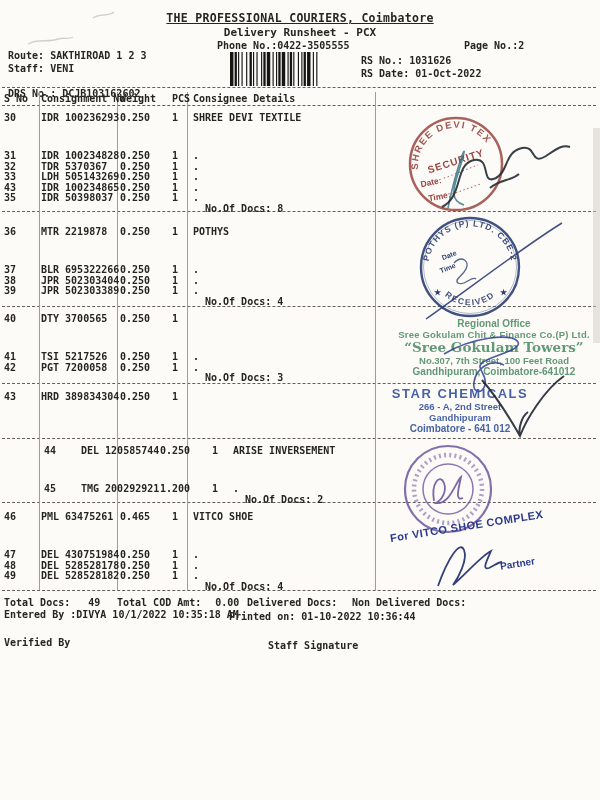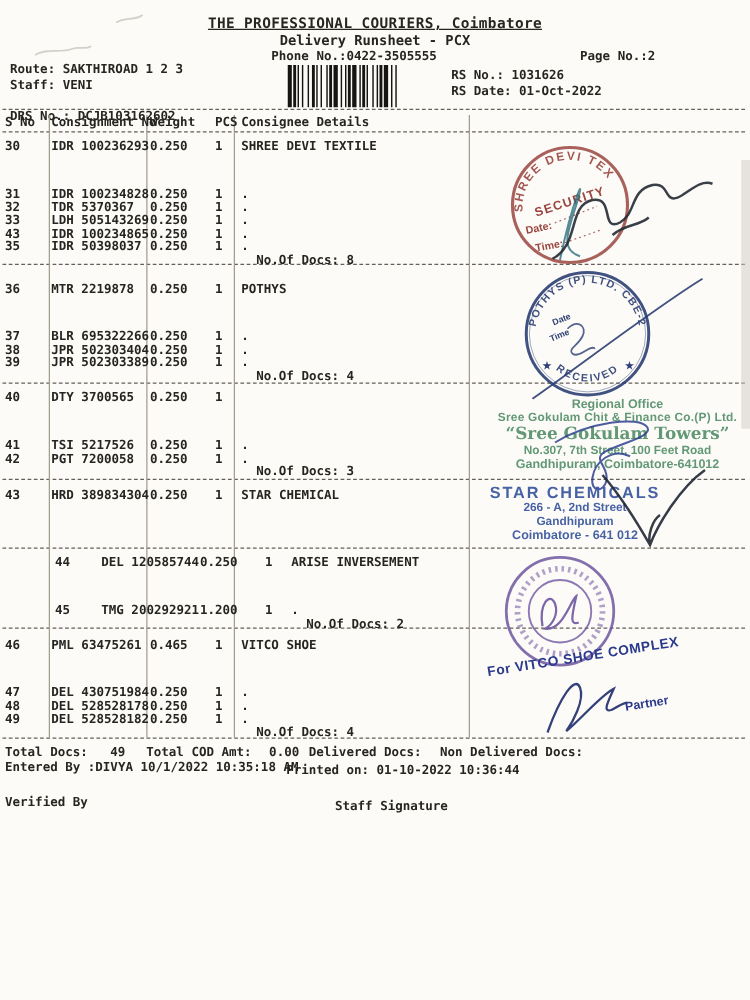--- a/index.html
+++ b/index.html
@@ -132,21 +132,21 @@
         <div class="trow"><span class="c-sno">39</span><span class="c-consignment">JPR 502303389</span><span class="c-weight">0.250</span><span class="c-pcs">1</span><span class="c-consignee">.</span></div>
         <div class="docs">No.Of Docs: 4</div>
       </div>
       <div class="section" style="top: 314px;">
         <div class="trow first"><span class="c-sno">40</span><span class="c-consignment">DTY 3700565</span><span class="c-weight">0.250</span><span class="c-pcs">1</span></div>
         <div class="trow"><span class="c-sno">41</span><span class="c-consignment">TSI 5217526</span><span class="c-weight">0.250</span><span class="c-pcs">1</span><span class="c-consignee">.</span></div>
         <div class="trow"><span class="c-sno">42</span><span class="c-consignment">PGT 7200058</span><span class="c-weight">0.250</span><span class="c-pcs">1</span><span class="c-consignee">.</span></div>
         <div class="docs">No.Of Docs: 3</div>
       </div>
       <div class="section" style="top: 392px;">
-        <div class="trow first"><span class="c-sno">43</span><span class="c-consignment">HRD 389834304</span><span class="c-weight">0.250</span><span class="c-pcs">1</span><span class="c-consignee">STAR CHEMICAL</span></div>
+        <div class="trow first"><span class="c-sno">43</span><span class="c-consignment">HRD 389834304</span><span class="c-weight">0.250</span><span class="c-pcs">1</span></div>
       </div>
       <div class="section" style="top: 446px; padding-left: 40px;">
         <div class="trow first"><span class="c-sno">44</span><span class="c-consignment">DEL 120585744</span><span class="c-weight">0.250</span><span class="c-pcs">1</span><span class="c-consignee">ARISE INVERSEMENT</span></div>
         <div class="trow"><span class="c-sno">45</span><span class="c-consignment">TMG 200292921</span><span class="c-weight">1.200</span><span class="c-pcs">1</span><span class="c-consignee">.</span></div>
         <div class="docs">No.Of Docs: 2</div>
       </div>
       <div class="section" style="top: 512px;">
         <div class="trow first"><span class="c-sno">46</span><span class="c-consignment">PML 63475261</span><span class="c-weight">0.465</span><span class="c-pcs">1</span><span class="c-consignee">VITCO SHOE</span></div>
         <div class="trow"><span class="c-sno">47</span><span class="c-consignment">DEL 430751984</span><span class="c-weight">0.250</span><span class="c-pcs">1</span><span class="c-consignee">.</span></div>
         <div class="trow"><span class="c-sno">48</span><span class="c-consignment">DEL 528528178</span><span class="c-weight">0.250</span><span class="c-pcs">1</span><span class="c-consignee">.</span></div>

